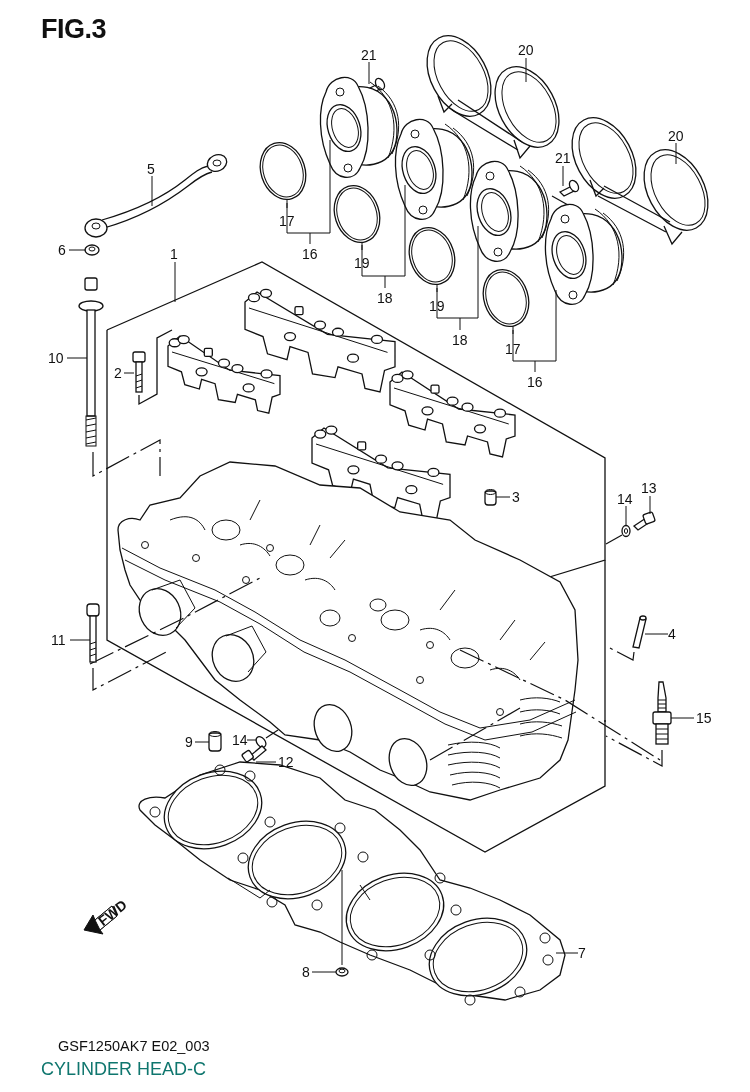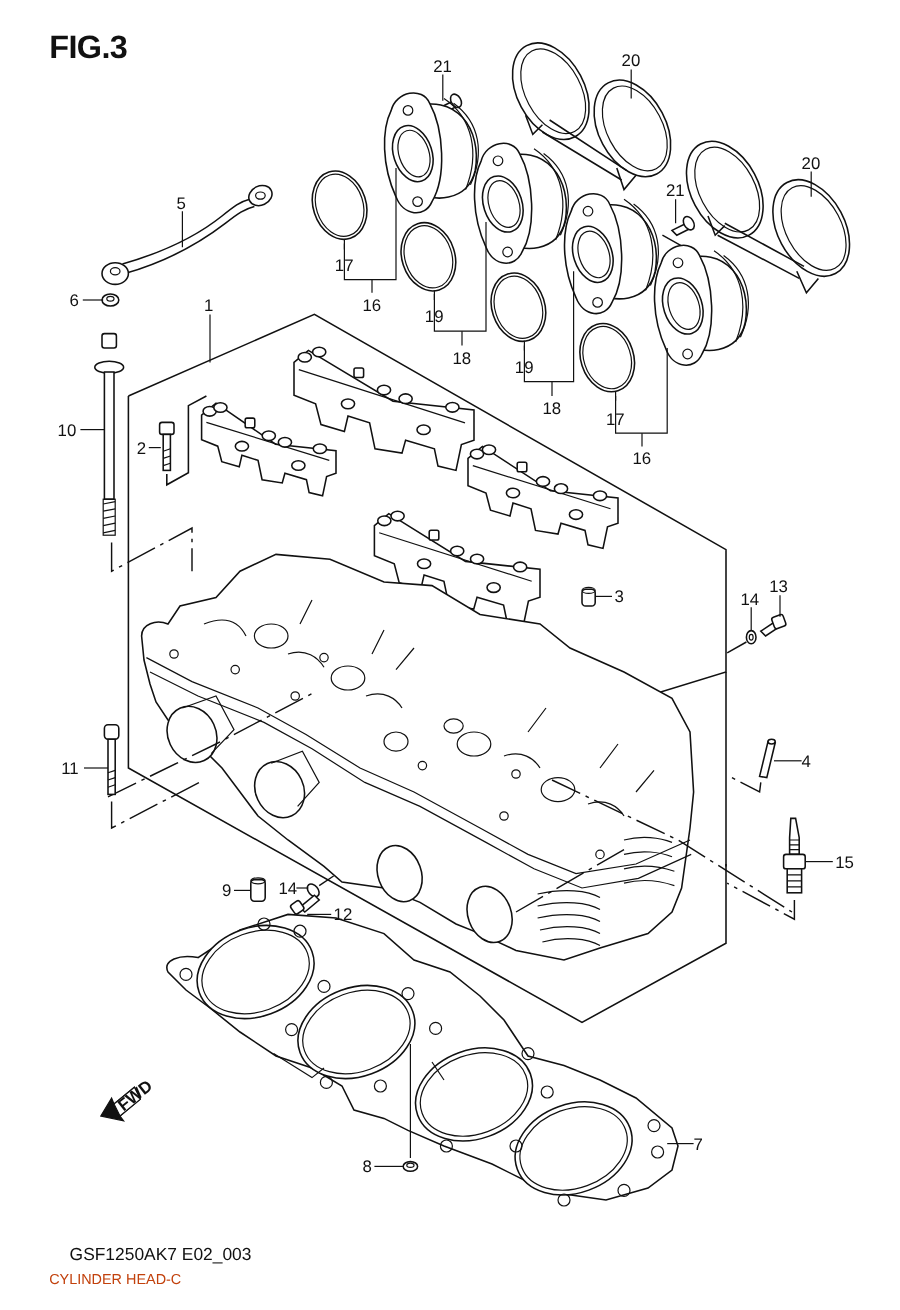--- a/index.html
+++ b/index.html
@@ -1,20 +1,20 @@
 <!DOCTYPE html>
 <html><head>
 <meta charset="utf-8">
 <style>
   html, body { margin: 0; padding: 0; background: #ffffff; }
   body { width: 750px; height: 1092px; position: relative; overflow: hidden; font-family: "Liberation Sans", sans-serif; }
   #stage { position: absolute; left: 0; top: 0; width: 750px; height: 1092px; }
-  .fig-title { position: absolute; left: 41px; top: 24px; font-family: "Liberation Sans", sans-serif; font-weight: bold; font-size: 27px; color: #111; letter-spacing: -0.5px; }
+  .fig-title { position: absolute; left: 41px; top: 14px; font-family: "Liberation Sans", sans-serif; font-weight: bold; font-size: 27px; color: #111; letter-spacing: -0.5px; }
   .footer-code { position: absolute; left: 58px; top: 1038px; font-size: 14.5px; color: #111; font-family: "Liberation Sans", sans-serif; }
-  .footer-name { position: absolute; left: 41px; top: 1059px; font-size: 12px; color: #c2410c; font-family: "Liberation Sans", sans-serif; }
+  .footer-name { position: absolute; left: 41px; top: 1059px; font-size: 18px; color: #0f766e; font-family: "Liberation Sans", sans-serif; }
   svg text { font-family: "Liberation Sans", sans-serif; font-size: 14px; fill: #111; }
   .ln { stroke: #111; stroke-width: 1.3; fill: none; }
   .lnt { stroke: #111; stroke-width: 1; fill: none; }
   .dash { stroke: #111; stroke-width: 1.2; fill: none; stroke-dasharray: 26 5 3 5; }
   .part { stroke: #111; stroke-width: 1.3; fill: #fff; }
 </style>
 </head>
 <body>
 
 <div class="fig-title">FIG.3</div>

